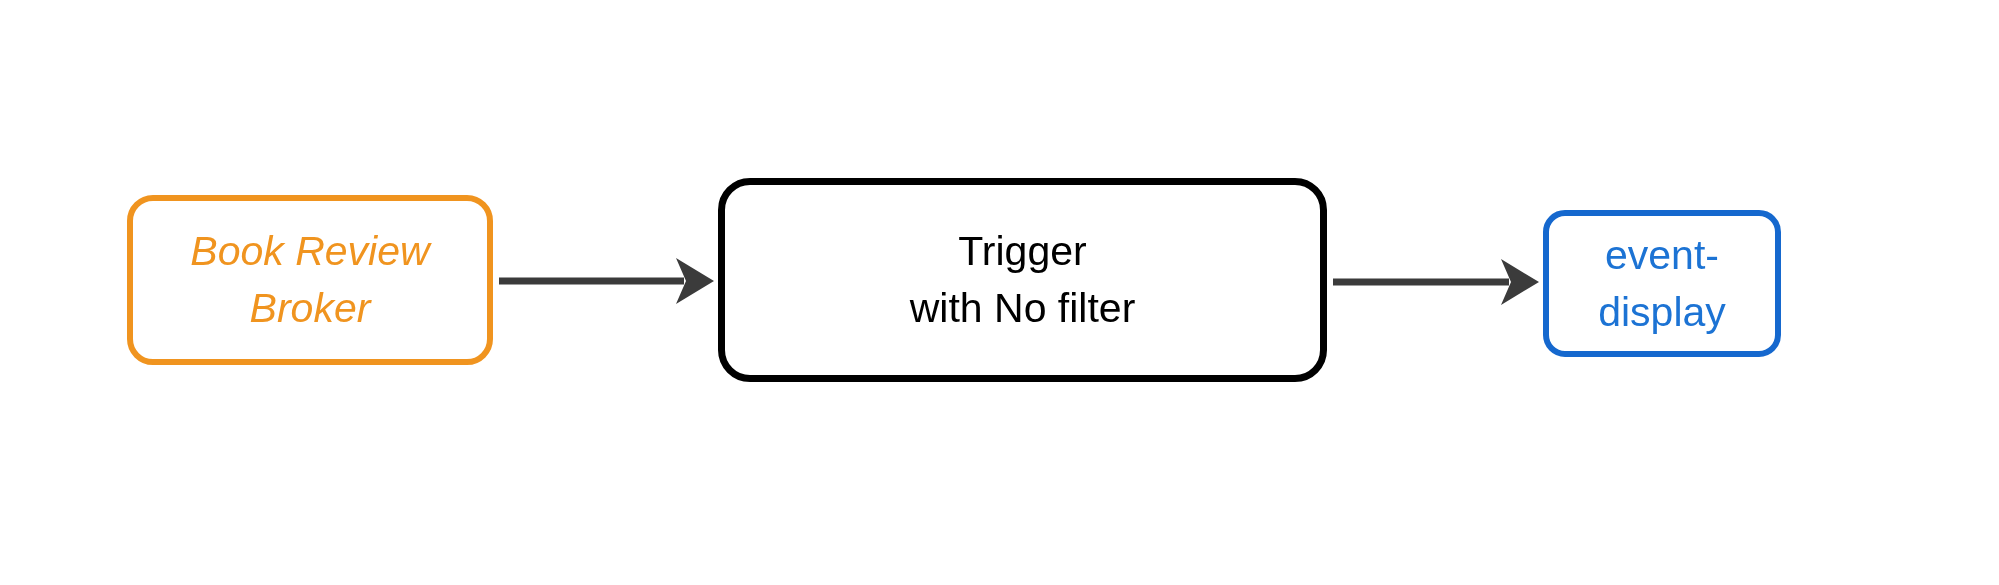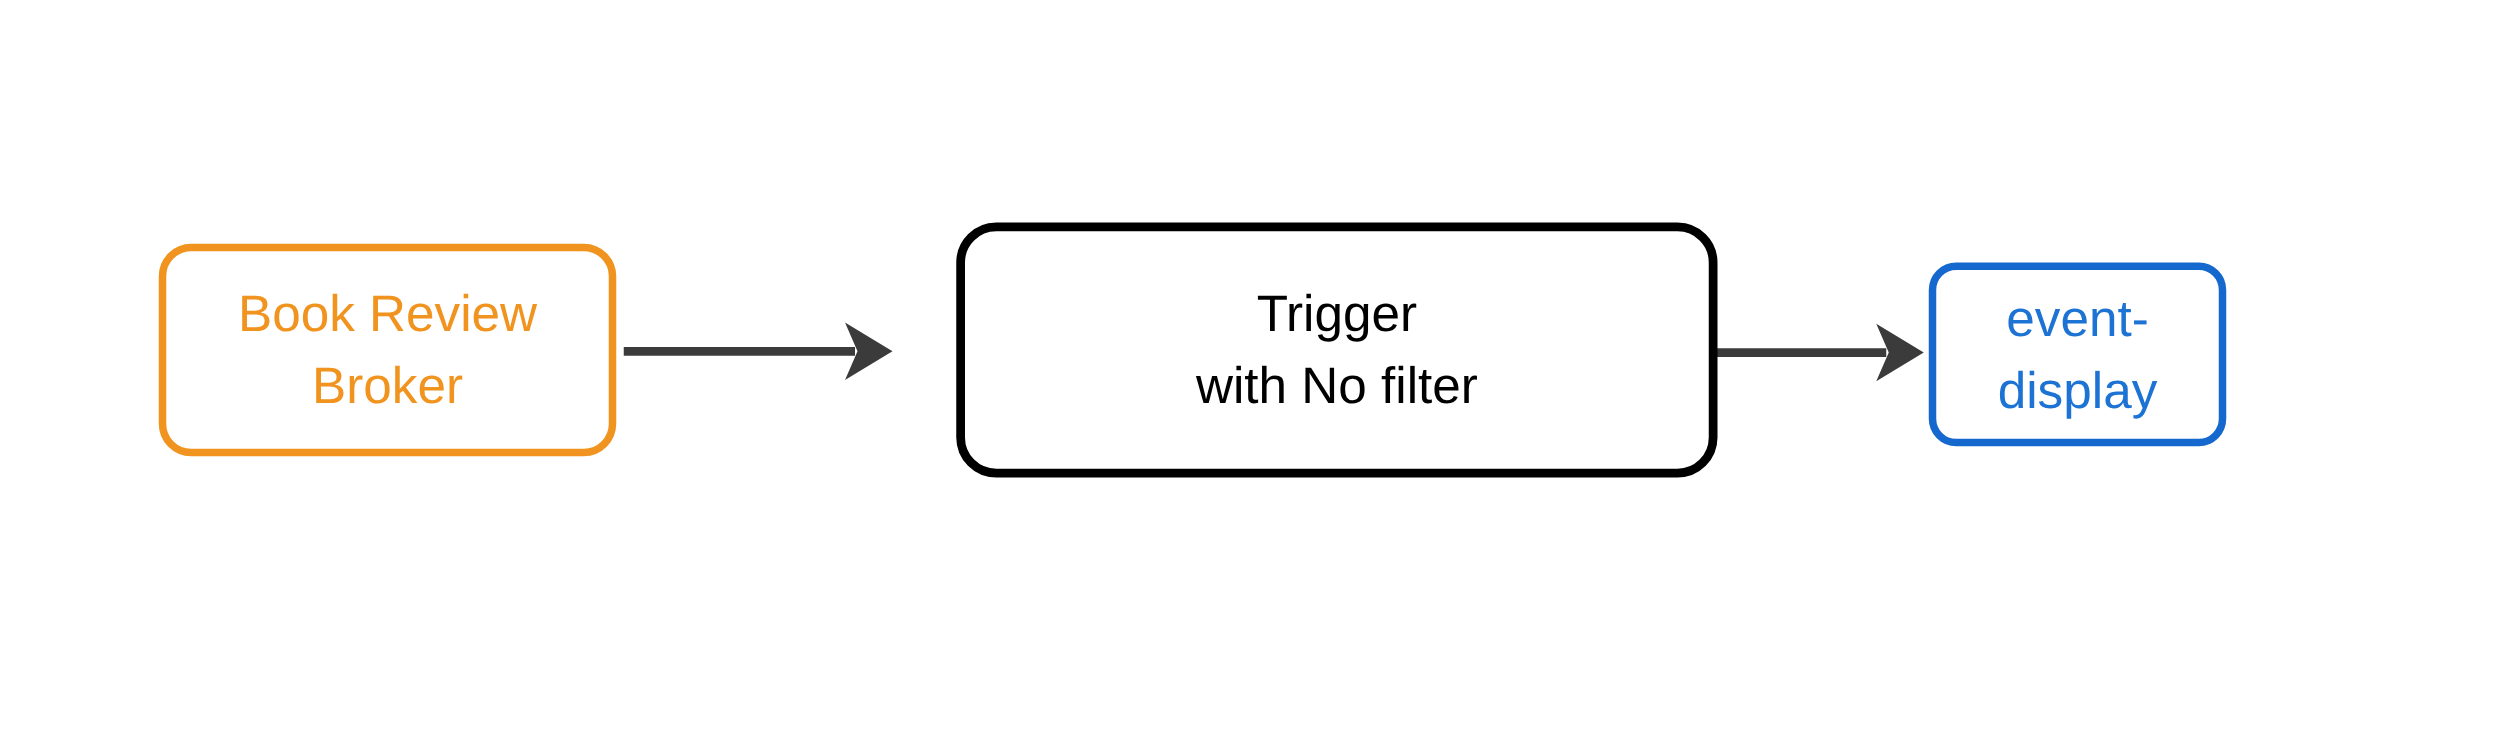--- a/index.html
+++ b/index.html
@@ -39,29 +39,28 @@
     font-weight: 400;
   }
   .node-broker {
     left: 127px;
     top: 195px;
     width: 366px;
     height: 170px;
     border: 6px solid #F0941F;
     border-radius: 26px;
   }
-  .node-broker .label { color: #F0941F; }
+  .node-broker .label { color: #F0941F; font-style: italic; }
   .node-trigger {
     left: 718px;
     top: 178px;
     width: 609px;
     height: 204px;
     border: 7px solid #000000;
     border-radius: 32px;
-    margin-left: 47px;
   }
   .node-trigger .label { color: #000000; }
   .node-event-display {
     left: 1543px;
     top: 210px;
     width: 238px;
     height: 147px;
     border: 6px solid #1568CE;
     border-radius: 22px;
   }

